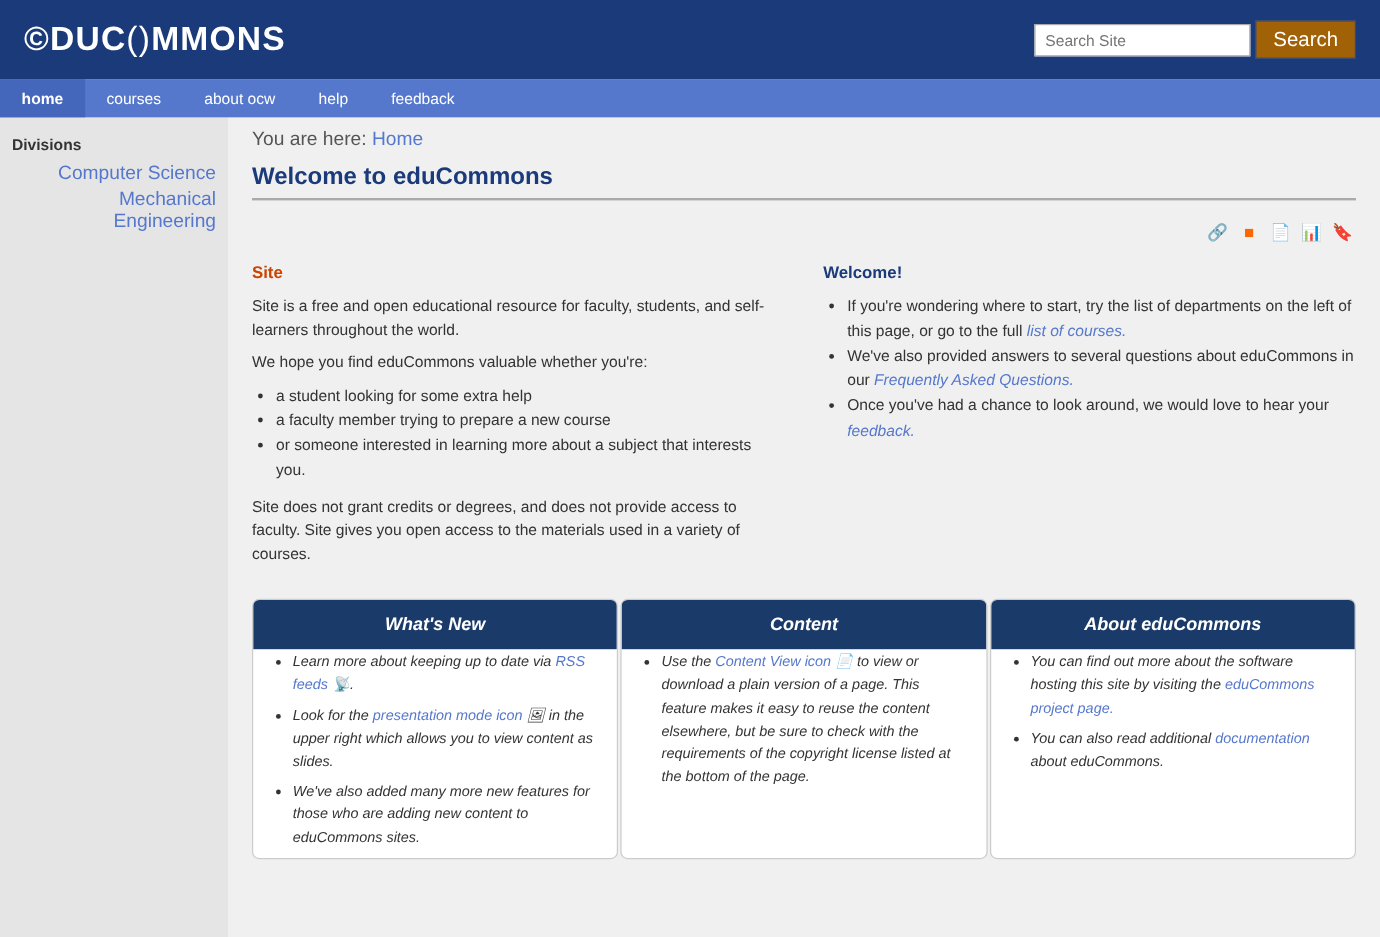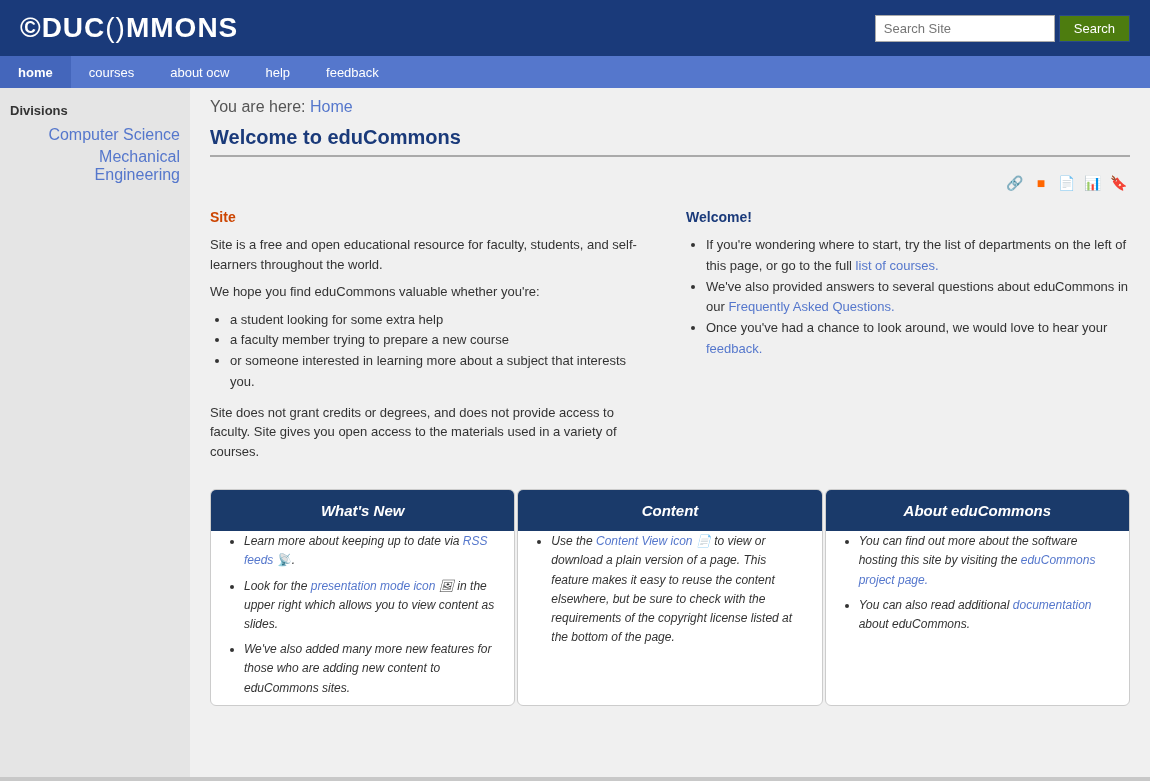--- a/index.html
+++ b/index.html
@@ -5,21 +5,21 @@
     * { margin: 0; padding: 0; box-sizing: border-box; }
     body { font-family: Arial, sans-serif; font-size: 13px; background: #c8c8c8; color: #333; }
 
     
     #header {
       background: #1a3a7a;
       padding: 10px 20px;
       display: flex;
       align-items: center;
       justify-content: space-between;
-      height: 56px;
+      height: 66px;
     }
     #logo {
       color: white;
       font-size: 28px;
       font-weight: bold;
       font-family: Arial, sans-serif;
       letter-spacing: 1px;
     }
     #search-form {
       display: flex;
@@ -28,25 +28,25 @@
     }
     #search-input {
       width: 180px;
       padding: 5px 8px;
       border: 1px solid #aaa;
       font-size: 13px;
       color: #999;
       background: white;
     }
     #search-button {
-      background: #4d7c0f;
+      background: #a16207;
       color: white;
       border: 1px solid #2a4a8a;
       padding: 5px 14px;
-      font-size: 13px;
+      font-size: 17px;
       cursor: pointer;
     }
 
     
     #nav {
       background: #5577cc;
       display: flex;
       height: 32px;
       align-items: stretch;
     }
@@ -159,21 +159,21 @@
     .col-list {
       list-style: disc;
       padding-left: 20px;
       margin-bottom: 10px;
     }
     .col-list li {
       font-size: 13px;
       color: #333;
       line-height: 1.6;
     }
-    .col-list li a { color: #5577cc; }
+    .col-list li a { color: #5577cc; font-style: italic; }
 
     
     #cards {
       display: flex;
       gap: 2px;
       margin-top: 10px;
       font-style: italic;
     }
     .card {
       flex: 1;

